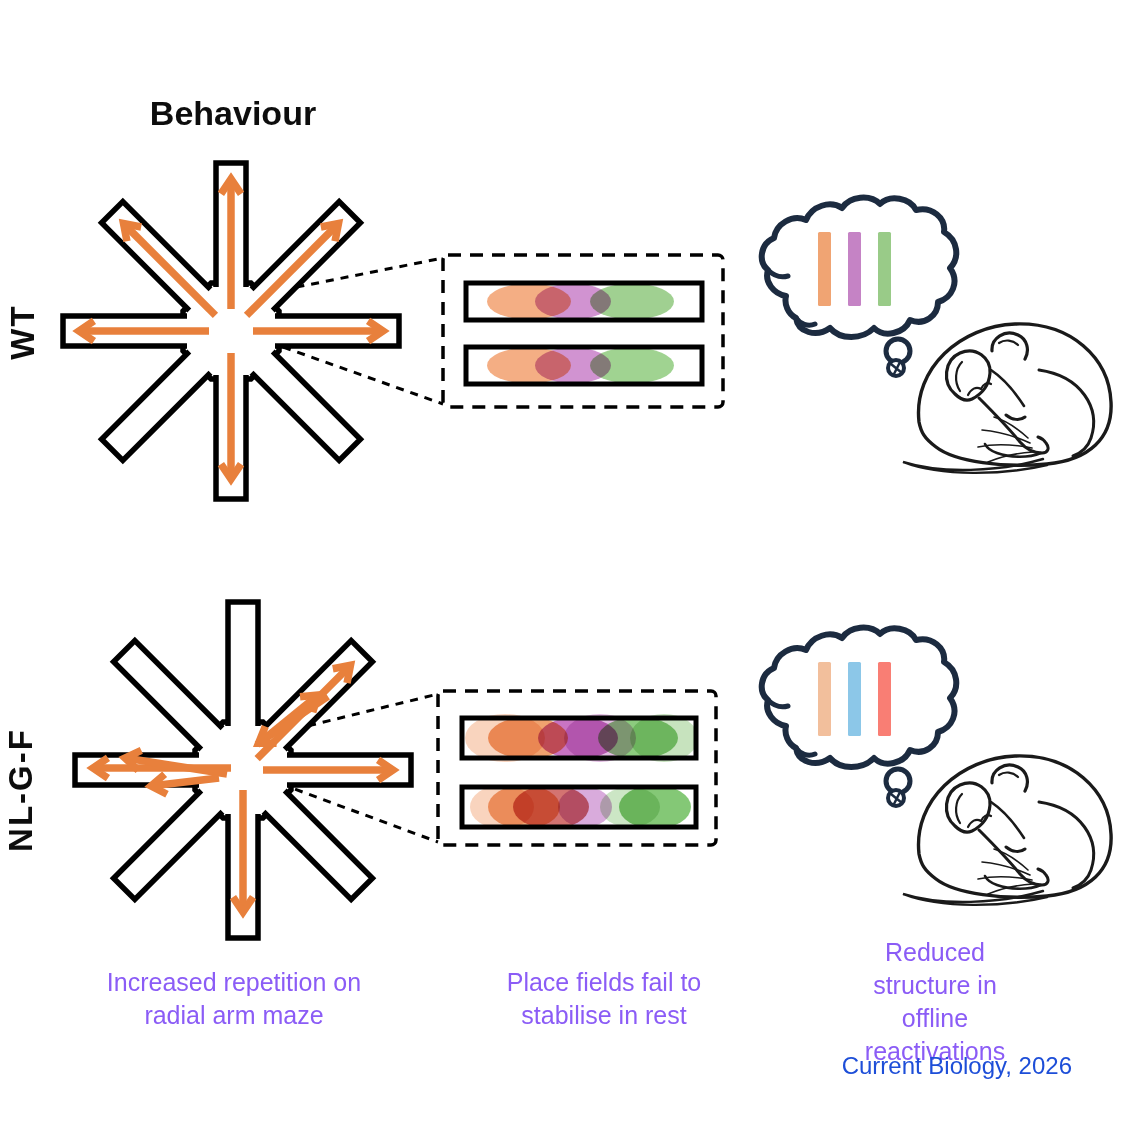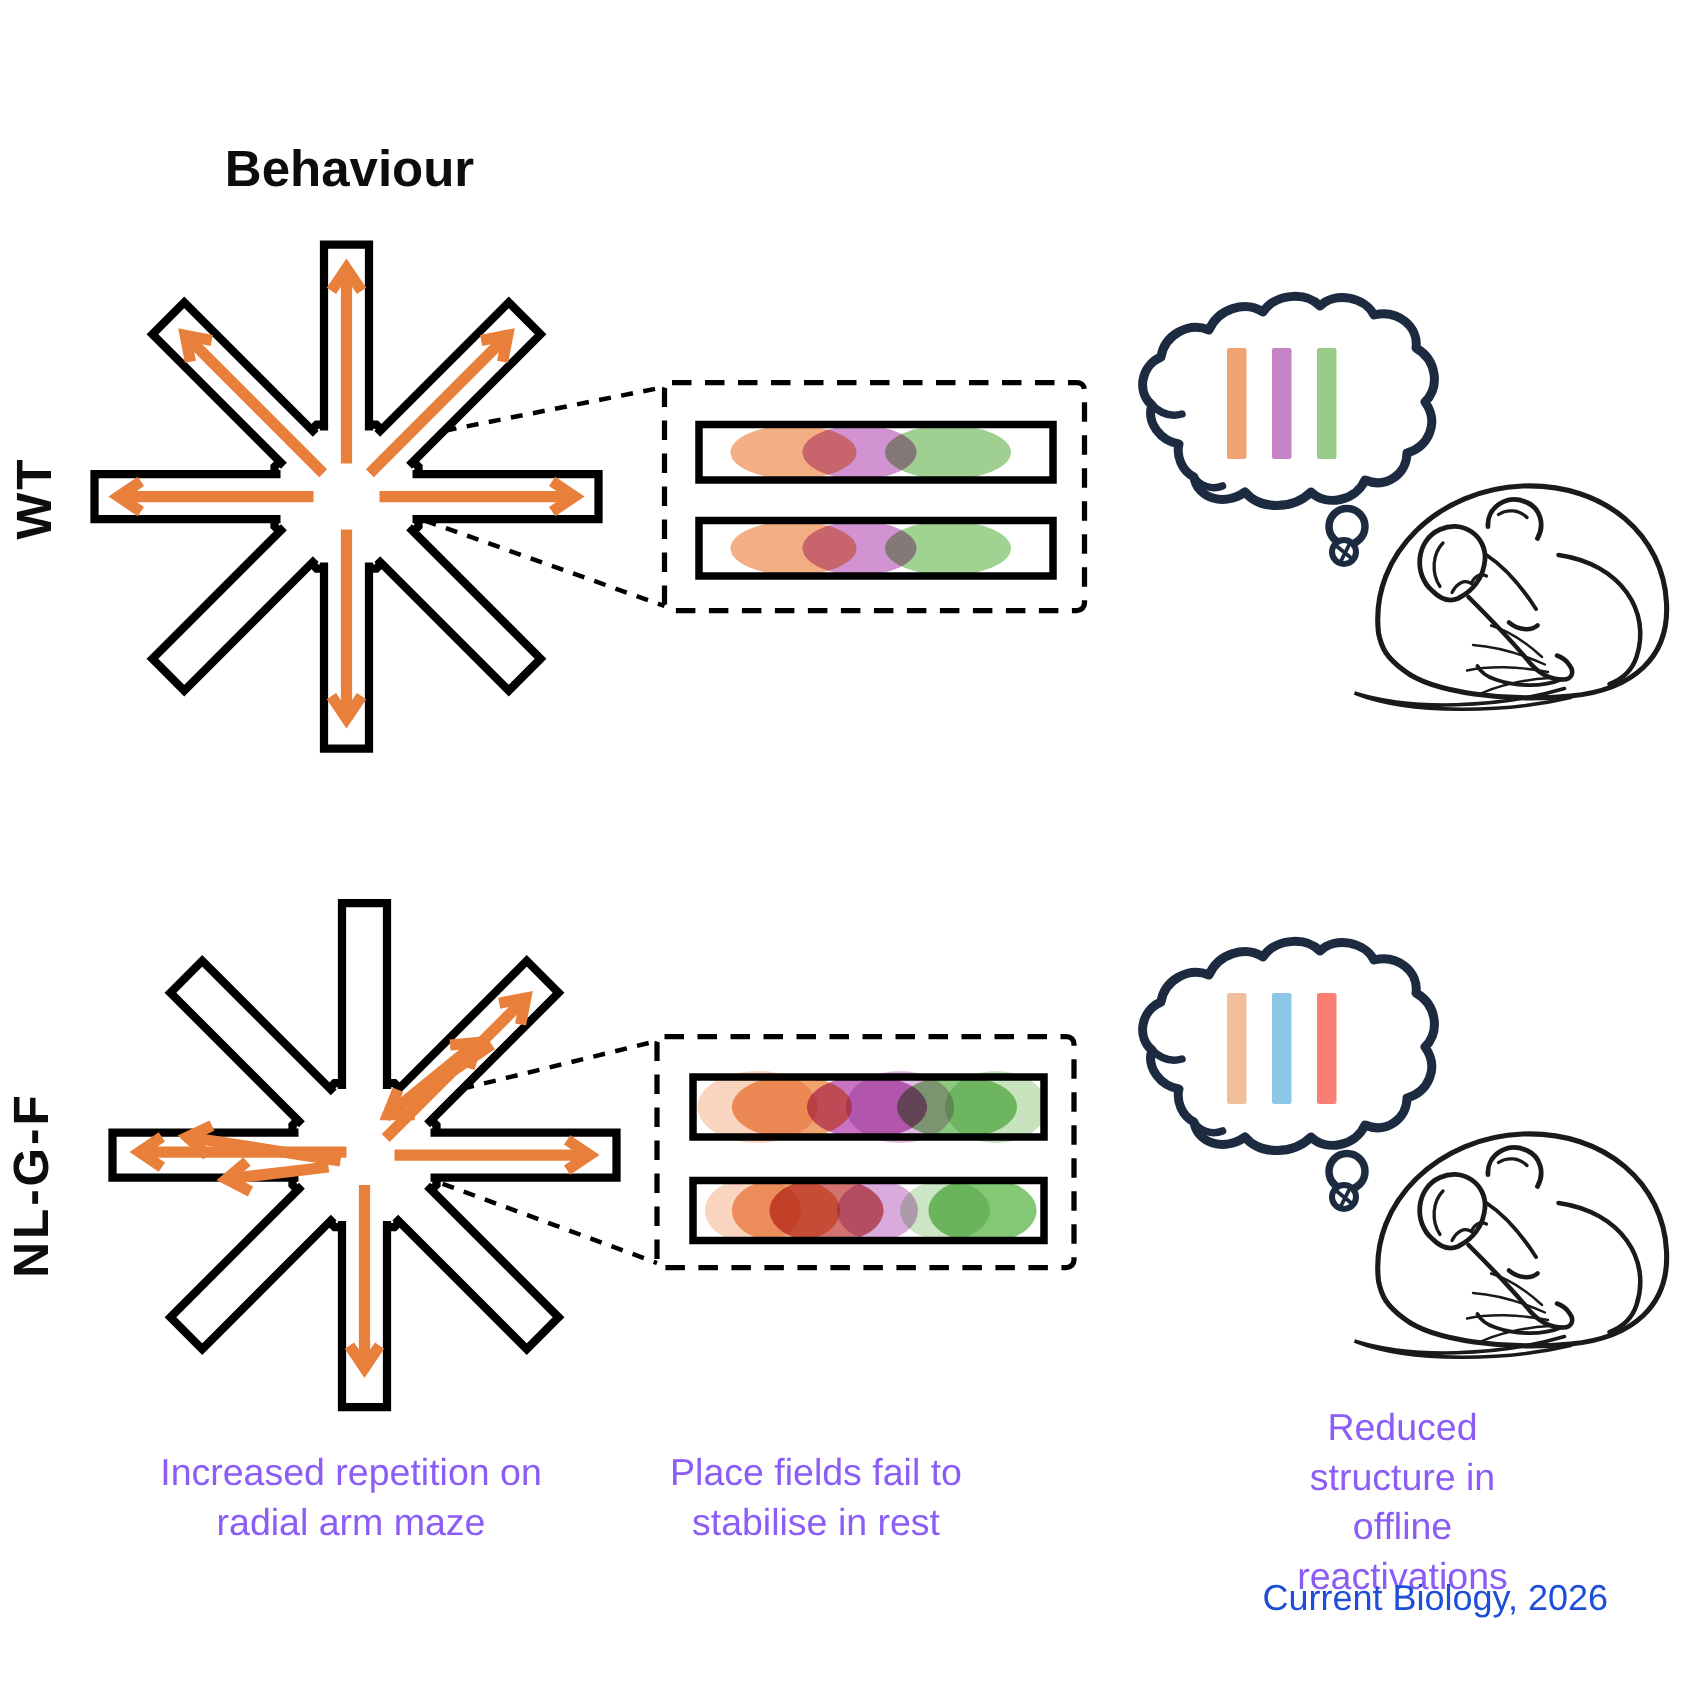--- a/index.html
+++ b/index.html
@@ -9,21 +9,21 @@
   .title{position:absolute;transform:translateX(-50%);font-weight:bold;white-space:nowrap;color:#0d0d0d;}
   .title-behaviour{left:233px;top:94px;font-size:34px;}
   .title-recordings{left:752px;top:90px;font-size:37px;}
   .row-label{position:absolute;font-weight:bold;font-size:33px;letter-spacing:2px;white-space:nowrap;
              transform:translate(-50%,-50%) rotate(-90deg);color:#0d0d0d;}
   .row-label-wt{left:23px;top:332px;}
   .row-label-nlgf{left:21px;top:790px;}
   .caption{position:absolute;transform:translateX(-50%);text-align:center;white-space:pre-line;
            font-size:25px;line-height:33px;color:#8b5cf6;}
   .caption-maze{left:234px;top:966px;}
-  .caption-fields{left:544px;top:966px;}
+  .caption-fields{left:604px;top:966px;}
   .caption-react{left:935px;top:936px;}
   .credit{position:absolute;left:1072px;top:1052px;transform:translateX(-100%);
           font-size:24px;color:#1d4ed8;white-space:nowrap;}
 </style>
 </head>
 <body>
 
 <div id="stage">
 
   <svg id="fig" width="1125" height="1125" viewBox="0 0 1125 1125">

